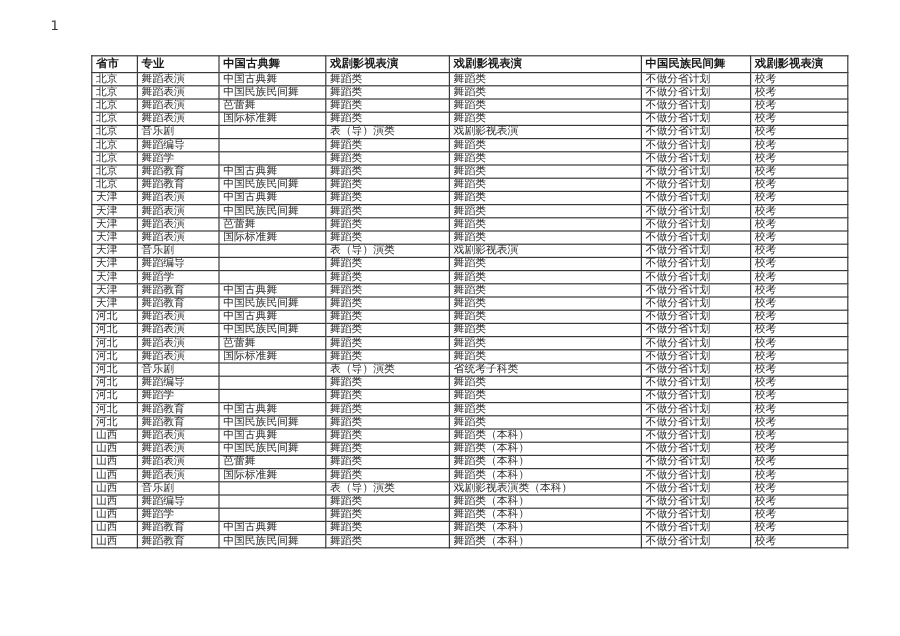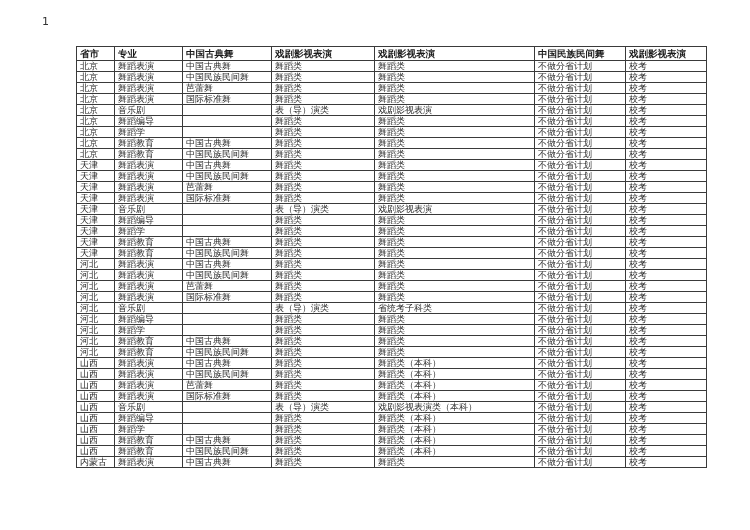--- a/index.html
+++ b/index.html
@@ -371,23 +371,14 @@
       </tr>
       <tr>
         <td>山西</td>
         <td>舞蹈教育</td>
         <td>中国民族民间舞</td>
         <td>舞蹈类</td>
         <td>舞蹈类（本科）</td>
         <td>不做分省计划</td>
         <td>校考</td>
       </tr>
-      <tr>
-        <td>内蒙古</td>
-        <td>舞蹈表演</td>
-        <td>中国古典舞</td>
-        <td>舞蹈类</td>
-        <td>舞蹈类</td>
-        <td>不做分省计划</td>
-        <td>校考</td>
-      </tr>
     </tbody>
 </table>
 
 </body></html>

